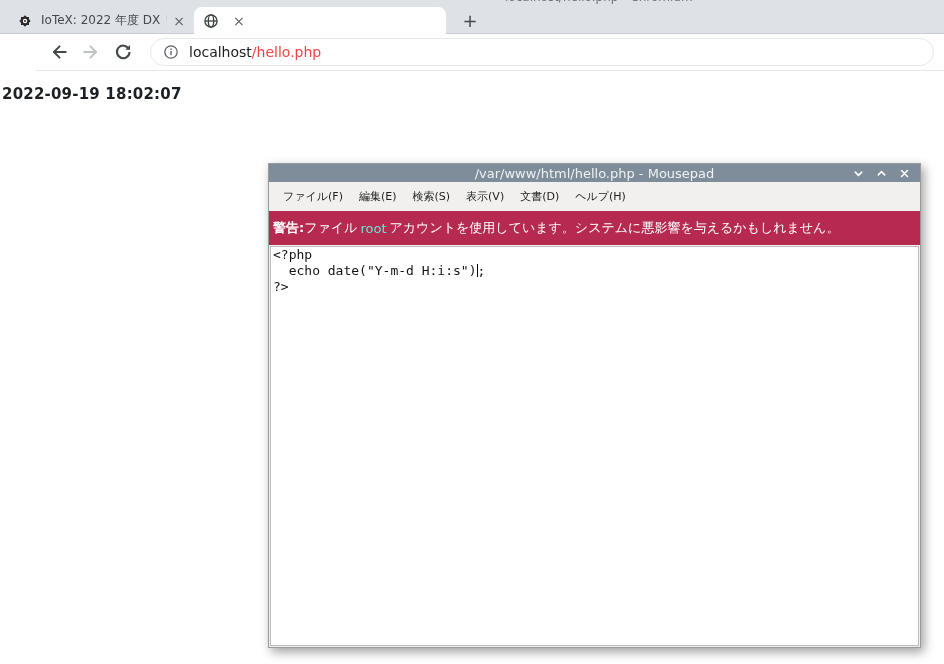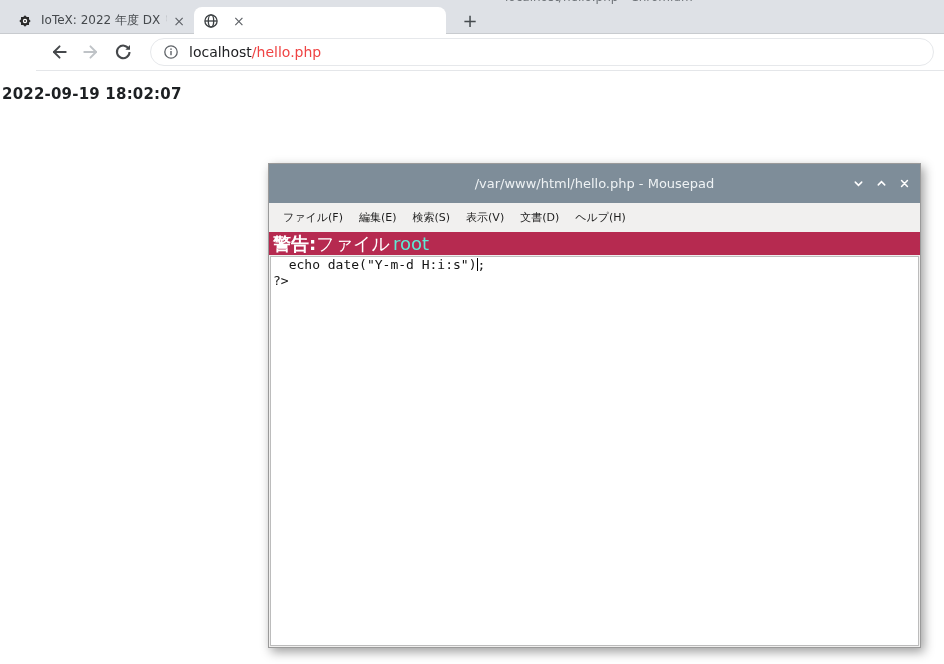--- a/index.html
+++ b/index.html
@@ -31,29 +31,29 @@
   .url { font-size:14px; white-space:nowrap; }
   .url-host { color:#202124; }
   .url-path { color:#ef4444; }
 
   .page-datetime { position:absolute; top:85px; left:2px; font-size:15px; font-weight:bold; color:#1d2023; letter-spacing:.2px; }
 
   
   .mousepad { position:absolute; left:268px; top:163px; width:653px; height:485px;
     background:#f0efee; border:1px solid #9a9a9a; box-shadow:3px 4px 10px rgba(0,0,0,.38);
     display:flex; flex-direction:column; }
-  .mp-titlebar { height:39px; flex:none; background:#7e8d99; position:relative; display:flex; align-items:center; }
+  .mp-titlebar { height:18px; flex:none; background:#7e8d99; position:relative; display:flex; align-items:center; }
   .mp-title { position:absolute; left:0; right:0; text-align:center; font-size:13px; color:#eef2f4; white-space:nowrap; }
   .mp-controls { margin-left:auto; display:flex; align-items:center; gap:12px; padding-right:10px; z-index:1; }
   .mp-ctrl { width:11px; height:11px; display:flex; align-items:center; justify-content:center; }
 
   .mp-menubar { height:29px; flex:none; background:#f1f0ef; display:flex; align-items:center; padding-left:6px; font-size:11px; color:#1e1e1e; }
   .mp-menu-item { padding:0 8px; }
 
-  .mp-warning { height:23px; flex:none; background:#b62a50; color:#ffffff; font-size:18px; display:flex; align-items:center; padding:0 4px; white-space:nowrap; overflow:hidden; }
+  .mp-warning { height:34px; flex:none; background:#b62a50; color:#ffffff; font-size:13px; display:flex; align-items:center; padding:0 4px; white-space:nowrap; overflow:hidden; }
   .mp-warning .w-label { font-weight:bold; }
   .mp-warning .w-root { color:#5eead4; padding:0 3px; }
 
   .mp-editor { flex:1; margin:1px; background:#ffffff; border:1px solid #bcbcbc;
     font-family:"DejaVu Sans Mono", monospace; font-size:13px; line-height:16px; color:#141414;
     padding:0 2px; overflow:hidden; }
   .code-line { white-space:pre; }
   .caret { display:inline-block; width:1px; height:13px; background:#000; vertical-align:-2px; }
 </style>
 </head>
@@ -158,19 +158,21 @@
     <span class="mp-menu-item">検索(S)</span>
     <span class="mp-menu-item">表示(V)</span>
     <span class="mp-menu-item">文書(D)</span>
     <span class="mp-menu-item">ヘルプ(H)</span>
   </div>
 
   <div class="mp-warning">
     <span class="w-label">警告:</span>
       <span> ファイル </span>
       <span class="w-root">root</span>
+      <span> アカウントを使用しています。システムに悪影響を与えるかもしれません。</span>
   </div>
 
   <div class="mp-editor">
+    <div class="code-line"><span>&lt;?php</span></div>
     <div class="code-line"><span>  echo date("Y-m-d H:i:s")</span><span class="caret"></span><span>;</span></div>
     <div class="code-line"><span>?&gt;</span></div>
   </div>
 </div>
 
 </body></html>

